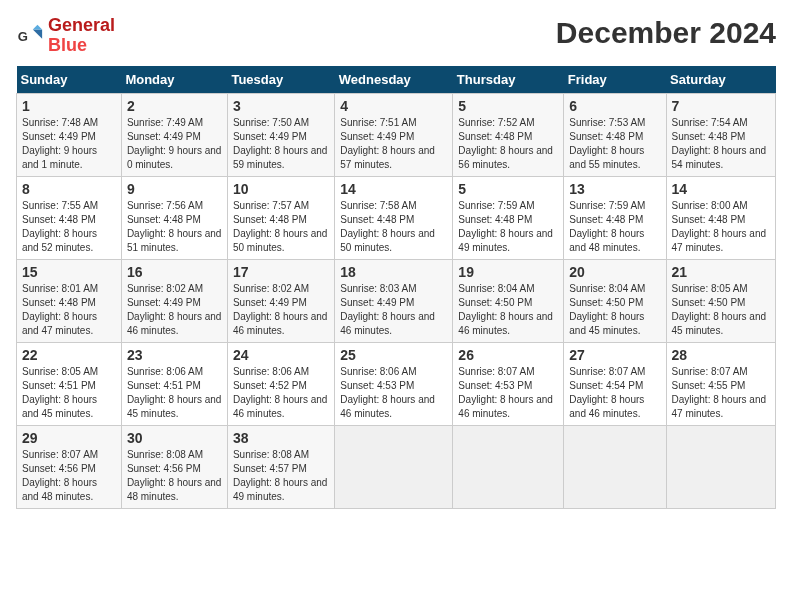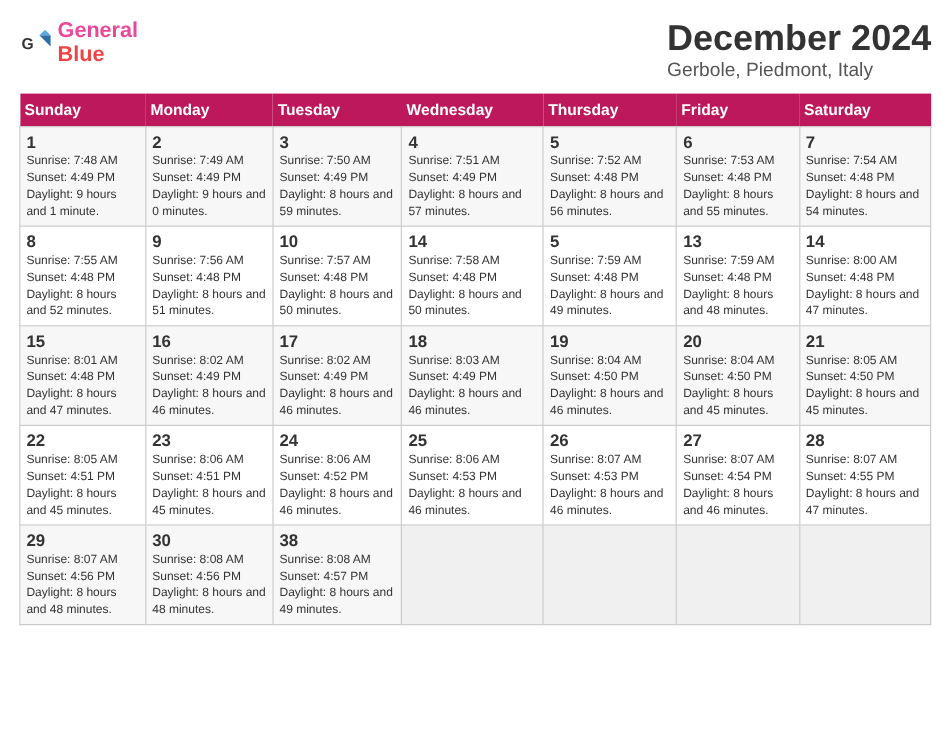--- a/index.html
+++ b/index.html
@@ -21,21 +21,21 @@
       align-items: center;
       gap: 4px;
     }
     .logo-text {
       font-size: 18px;
       font-weight: bold;
       color: #333;
       line-height: 1.1;
     }
     .logo-text span {
-      color: #ec4899;
+      color: #b91c1c;
     }
     .logo-icon {
       width: 28px;
       height: 28px;
     }
     .title-block {
       text-align: left;
     }
     .title-block h1 {
       font-size: 30px;
@@ -46,21 +46,21 @@
       font-size: 16px;
       font-weight: normal;
       color: #555;
     }
     table {
       width: 100%;
       border-collapse: collapse;
       font-size: 11px;
     }
     thead th {
-      background-color: #be185d;
+      background-color: #0c4a6e;
       color: #fff;
       padding: 6px 4px;
       text-align: left;
       font-size: 13px;
       font-weight: bold;
     }
     tbody td {
       border: 1px solid #ccc;
       padding: 4px 5px;
       vertical-align: top;
@@ -95,21 +95,20 @@
       <text x="2" y="20" font-size="14" font-weight="bold" fill="#333">G</text>
       <polygon points="18,8 28,8 28,18" fill="#2e6da4"></polygon>
       <polygon points="18,8 28,8 23,3" fill="#5aace0"></polygon>
     </svg>
     <div class="logo-text">
       <span>General</span><br><span style="color:#ef4444">Blue</span>
     </div>
   </div>
   <div class="title-block">
     <h1>December 2024</h1>
-    <h2>Gerbole, Piedmont, Italy</h2>
   </div>
 </div>
 
 <table>
   <thead>
     <tr>
     <th>Sunday</th>
         <th>Monday</th>
         <th>Tuesday</th>
         <th>Wednesday</th>

